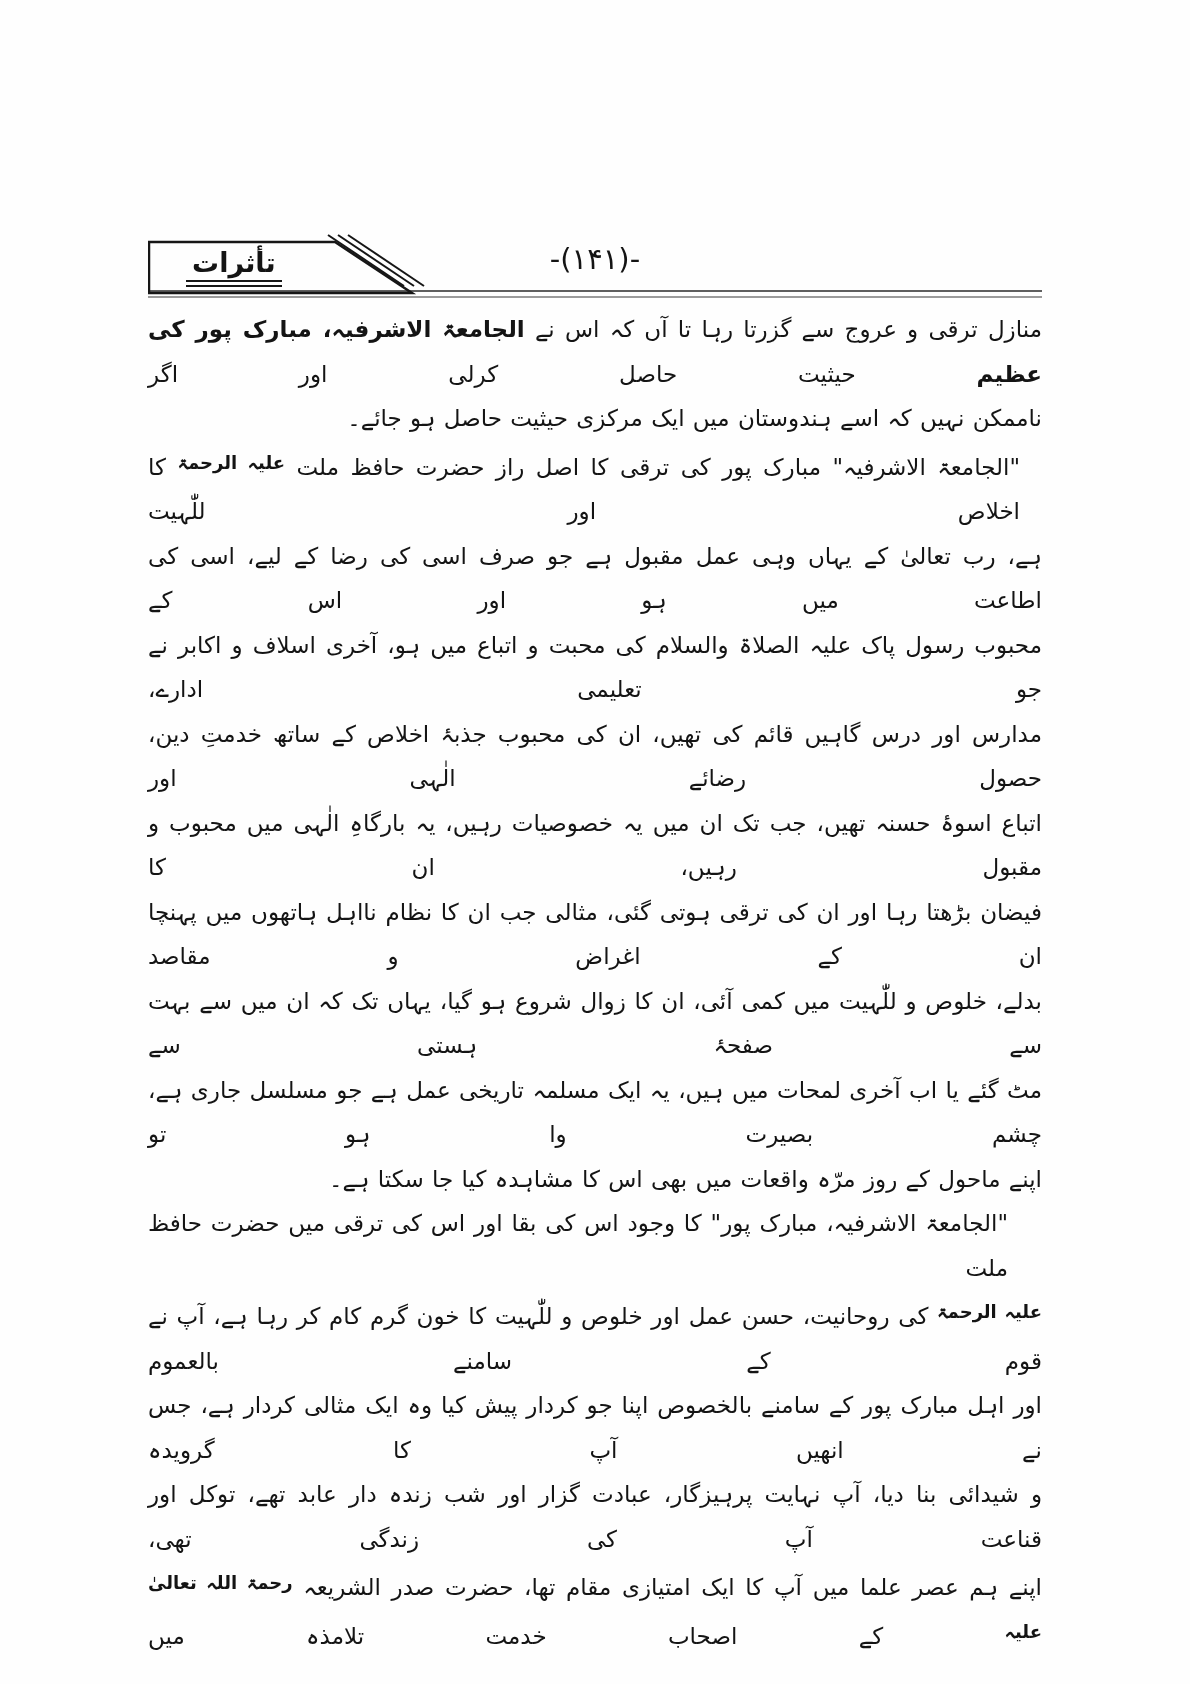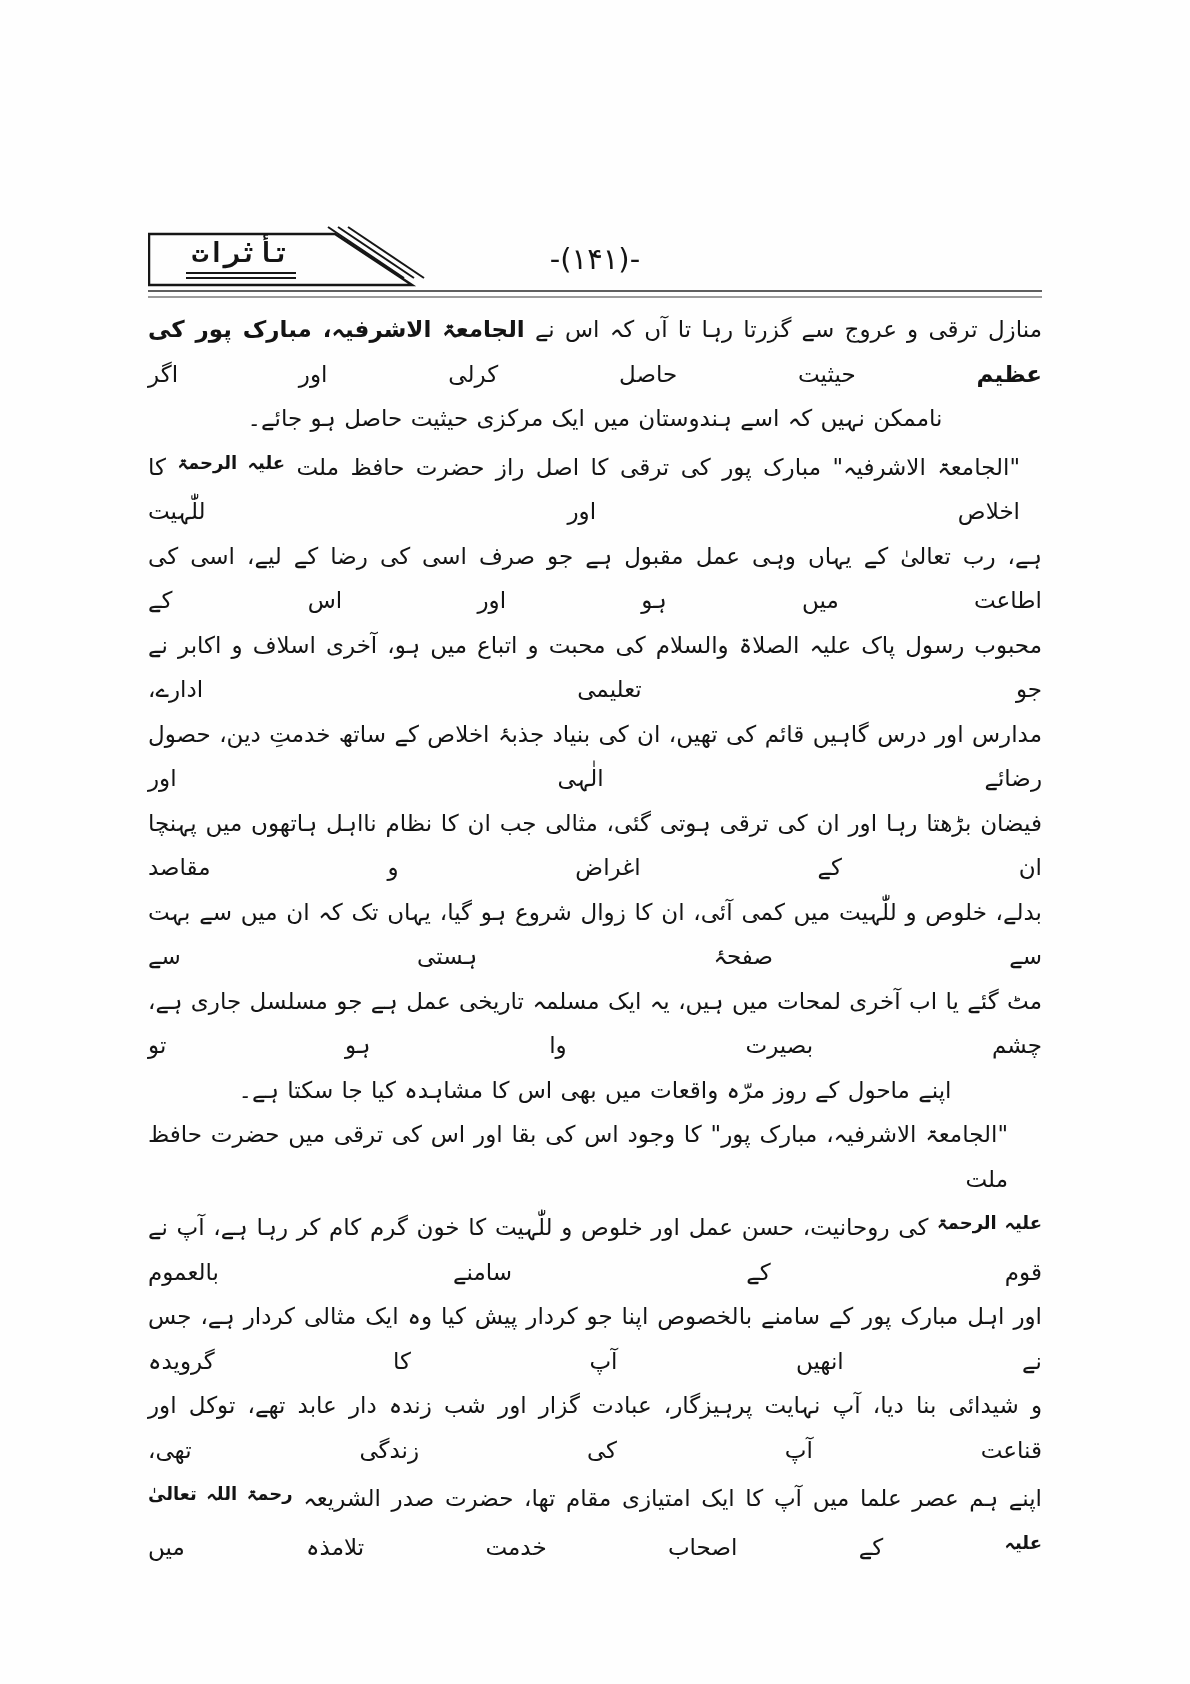--- a/index.html
+++ b/index.html
@@ -12,21 +12,21 @@
     color:#141414;
     overflow:hidden;
   }
   .content{
     position:absolute;
     top:226px;right:148px;
     width:894px;
   }
   
   .header{position:relative;height:62px;}
-  .tab{position:absolute;top:0;height:62px;font-family:Liberation Mono, monospace;}
+  .tab{position:absolute;top:8px;height:62px;}
   .tab svg{position:absolute;top:0;left:0;}
   .tab-left{left:0;width:300px;}
   .tab-right{right:0;width:300px;}
   .tab-label{
     position:absolute;top:14px;
     font-weight:bold;font-size:27px;line-height:30px;
     white-space:nowrap;
   }
   .tab-left .tab-label{
     left:38px;
@@ -47,21 +47,21 @@
     border-bottom:2px solid #9b9b9b;
   }
   
   .body-text{
     margin-top:9px;
     direction:rtl;
     font-size:23px;
   }
   .line{
     line-height:44.5px;
-    text-align:center;
+    text-align:right;
     word-spacing:1px;
   }
   .line.j{
     text-align:justify;
     text-align-last:justify;
   }
   .line .bold{font-weight:bold;}
   .line .hon{
     font-size:18px;
     font-weight:bold;
@@ -96,21 +96,22 @@
     </div>
 
     <div class="double-rule"></div>
 
     <div class="body-text" id="body-lines">
         <div class="line j"><span>منازل ترقی و عروج سے گزرتا رہا تا آں کہ اس نے </span><span class="bold">الجامعۃ الاشرفیہ، مبارک پور کی عظیم</span><span> حیثیت حاصل کرلی اور اگر</span></div>
         <div class="line"><span>ناممکن نہیں کہ اسے ہندوستان میں ایک مرکزی حیثیت حاصل ہو جائے۔</span></div>
         <div class="line j ind1"><span>"الجامعۃ الاشرفیہ" مبارک پور کی ترقی کا اصل راز حضرت حافظ ملت </span><span class="hon">علیہ الرحمۃ</span><span> کا اخلاص اور للّٰہیت</span></div>
         <div class="line j"><span>ہے، رب تعالیٰ کے یہاں وہی عمل مقبول ہے جو صرف اسی کی رضا کے لیے، اسی کی اطاعت میں ہو اور اس کے</span></div>
         <div class="line j"><span>محبوب رسول پاک علیہ الصلاۃ والسلام کی محبت و اتباع میں ہو، آخری اسلاف و اکابر نے جو تعلیمی ادارے،</span></div>
-        <div class="line j"><span>مدارس اور درس گاہیں قائم کی تھیں، ان کی بنیاد جذبۂ اخلاص کے ساتھ خدمتِ دین، حصول رضائے الٰہی اور</span></div>
+        <div class="line j"><span>مدارس اور درس گاہیں قائم کی تھیں، ان کی محبوب جذبۂ اخلاص کے ساتھ خدمتِ دین، حصول رضائے الٰہی اور</span></div>
+        <div class="line j"><span>اتباع اسوۂ حسنہ تھیں، جب تک ان میں یہ خصوصیات رہیں، یہ بارگاہِ الٰہی میں محبوب و مقبول رہیں، ان کا</span></div>
         <div class="line j"><span>فیضان بڑھتا رہا اور ان کی ترقی ہوتی گئی، مثالی جب ان کا نظام نااہل ہاتھوں میں پہنچا ان کے اغراض و مقاصد</span></div>
         <div class="line j"><span>بدلے، خلوص و للّٰہیت میں کمی آئی، ان کا زوال شروع ہو گیا، یہاں تک کہ ان میں سے بہت سے صفحۂ ہستی سے</span></div>
         <div class="line j"><span>مٹ گئے یا اب آخری لمحات میں ہیں، یہ ایک مسلمہ تاریخی عمل ہے جو مسلسل جاری ہے، چشم بصیرت وا ہو تو</span></div>
         <div class="line"><span>اپنے ماحول کے روز مرّہ واقعات میں بھی اس کا مشاہدہ کیا جا سکتا ہے۔</span></div>
         <div class="line j ind2"><span>"الجامعۃ الاشرفیہ، مبارک پور" کا وجود اس کی بقا اور اس کی ترقی میں حضرت حافظ ملت</span></div>
         <div class="line j"><span class="hon">علیہ الرحمۃ</span><span> کی روحانیت، حسن عمل اور خلوص و للّٰہیت کا خون گرم کام کر رہا ہے، آپ نے قوم کے سامنے بالعموم</span></div>
         <div class="line j"><span>اور اہل مبارک پور کے سامنے بالخصوص اپنا جو کردار پیش کیا وہ ایک مثالی کردار ہے، جس نے انھیں آپ کا گرویدہ</span></div>
         <div class="line j"><span>و شیدائی بنا دیا، آپ نہایت پرہیزگار، عبادت گزار اور شب زندہ دار عابد تھے، توکل اور قناعت آپ کی زندگی تھی،</span></div>
         <div class="line j"><span>اپنے ہم عصر علما میں آپ کا ایک امتیازی مقام تھا، حضرت صدر الشریعہ </span><span class="hon">رحمۃ اللہ تعالیٰ علیہ</span><span> کے اصحاب خدمت تلامذہ میں</span></div>
       </div>

